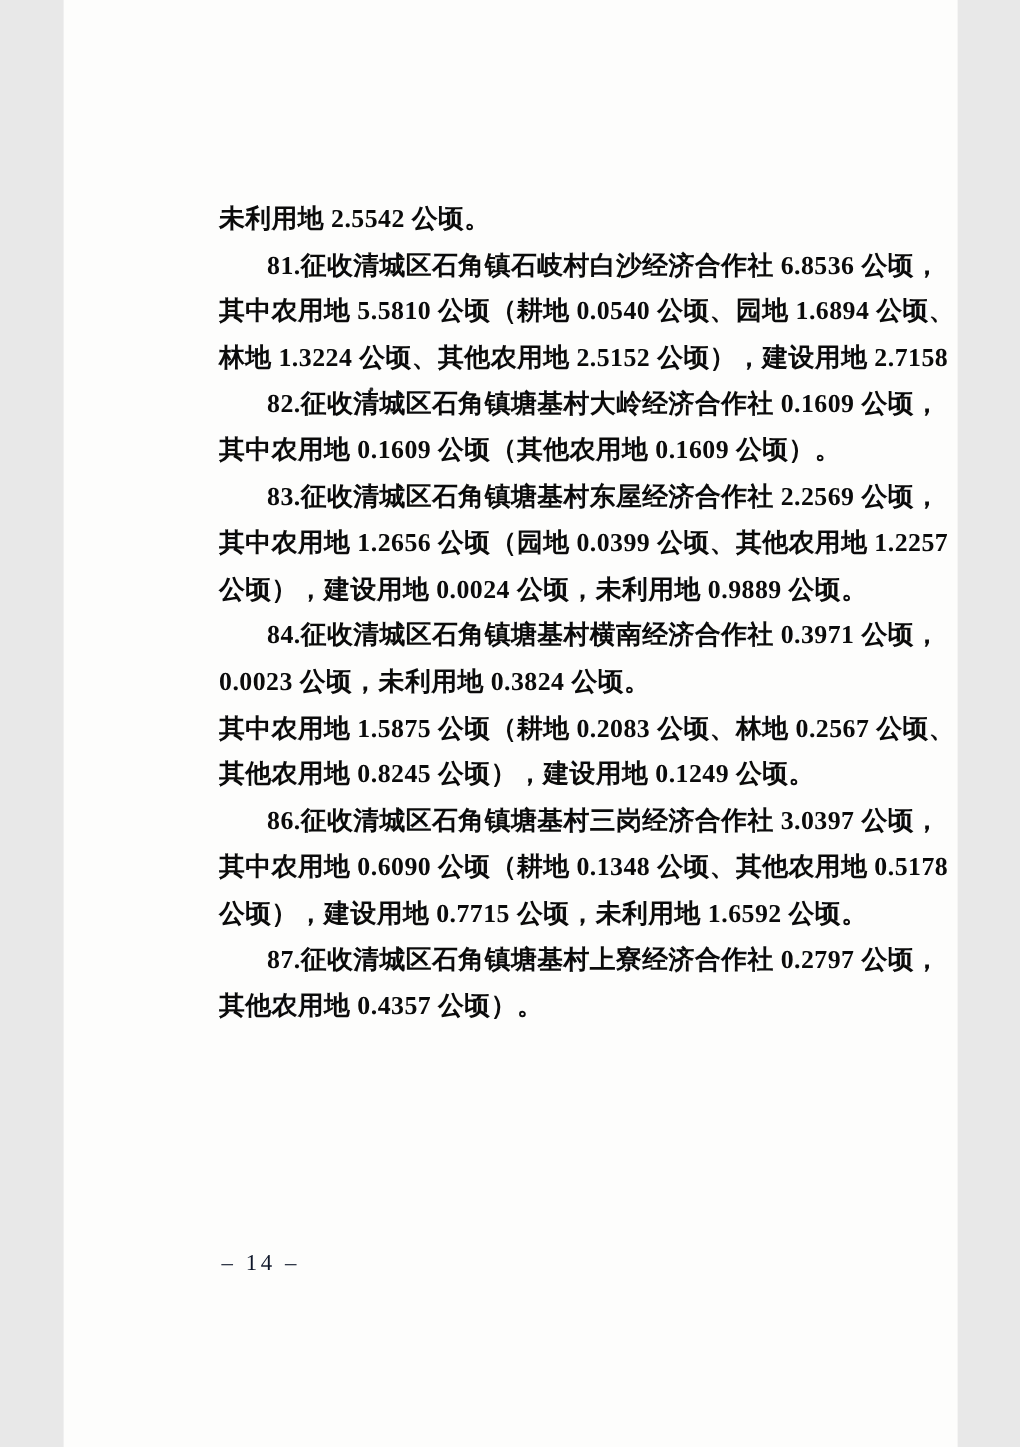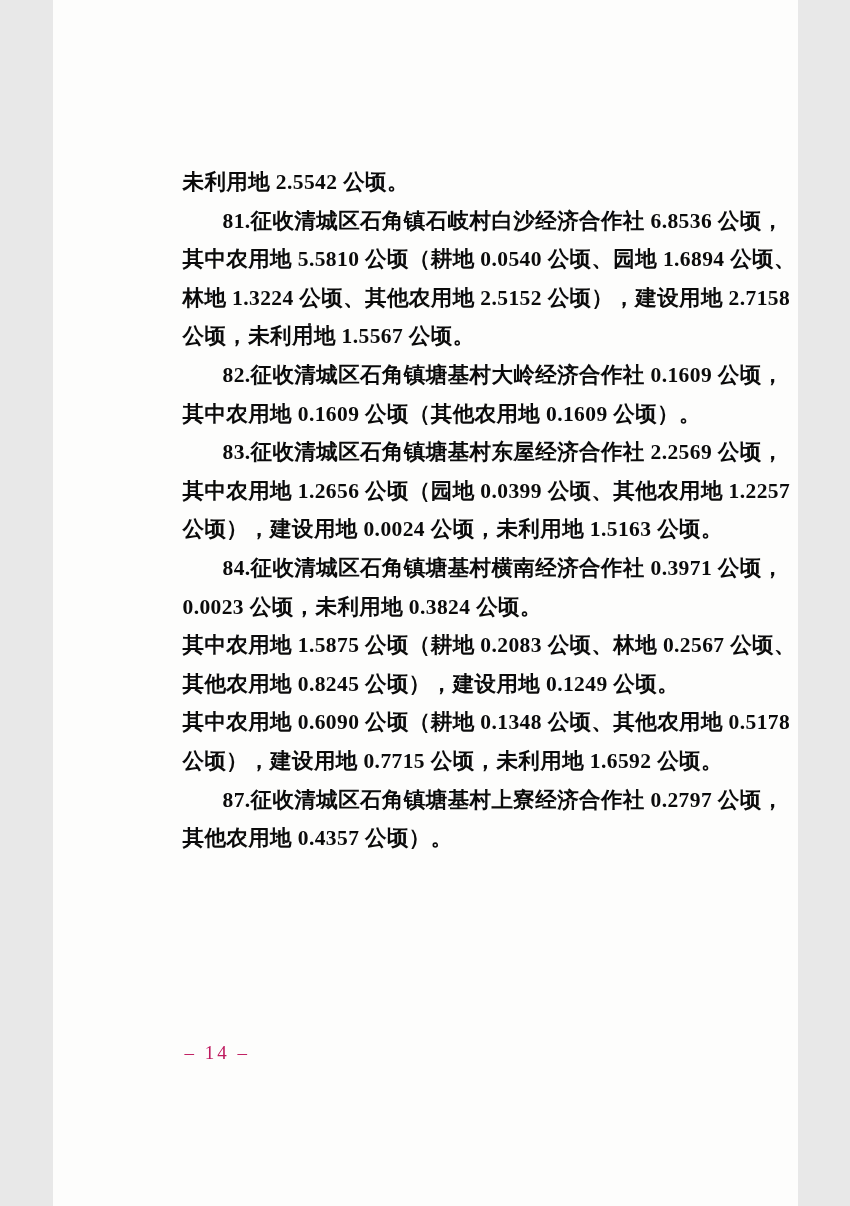--- a/index.html
+++ b/index.html
@@ -41,47 +41,47 @@
   .line.indent {
     text-indent: 40px;
   }
   .footer {
     position: absolute;
     left: 132px;
     top: 1042px;
     font-size: 19px;
     font-weight: 500;
     letter-spacing: 3px;
-    color: #be185d;
+    color: #0f172a;
   }
   .speck {
     position: absolute;
     background: #2e2e2e;
     border-radius: 1px;
   }
 </style>
 </head>
 <body>
 
 <div class="page">
   <main class="text-block" id="text-block">
       <div class="line end">未利用地 2.5542 公顷。</div>
       <div class="line indent">81.征收清城区石角镇石岐村白沙经济合作社 6.8536 公顷，</div>
       <div class="line">其中农用地 5.5810 公顷（耕地 0.0540 公顷、园地 1.6894 公顷、</div>
       <div class="line">林地 1.3224 公顷、其他农用地 2.5152 公顷），建设用地 2.7158</div>
-      <div class="line end">公顷，未利用地 1.5567 公顷。</div>
       <div class="line indent">82.征收清城区石角镇塘基村大岭经济合作社 0.1609 公顷，</div>
       <div class="line end">其中农用地 0.1609 公顷（其他农用地 0.1609 公顷）。</div>
       <div class="line indent">83.征收清城区石角镇塘基村东屋经济合作社 2.2569 公顷，</div>
       <div class="line">其中农用地 1.2656 公顷（园地 0.0399 公顷、其他农用地 1.2257</div>
-      <div class="line end">公顷），建设用地 0.0024 公顷，未利用地 1.5163 公顷。</div>
+      <div class="line end">公顷），建设用地 0.0024 公顷，未利用地 0.9889 公顷。</div>
       <div class="line indent">84.征收清城区石角镇塘基村横南经济合作社 0.3971 公顷，</div>
       <div class="line end">0.0023 公顷，未利用地 0.3824 公顷。</div>
       <div class="line">其中农用地 1.5875 公顷（耕地 0.2083 公顷、林地 0.2567 公顷、</div>
       <div class="line end">其他农用地 0.8245 公顷），建设用地 0.1249 公顷。</div>
+      <div class="line indent">86.征收清城区石角镇塘基村三岗经济合作社 3.0397 公顷，</div>
       <div class="line">其中农用地 0.6090 公顷（耕地 0.1348 公顷、其他农用地 0.5178</div>
       <div class="line end">公顷），建设用地 0.7715 公顷，未利用地 1.6592 公顷。</div>
       <div class="line indent">87.征收清城区石角镇塘基村上寮经济合作社 0.2797 公顷，</div>
       <div class="line end">其他农用地 0.4357 公顷）。</div>
     </main>
   <div class="footer">– 14 –</div>
   <div id="specks">
       <div class="speck" style="left: 801px; top: 355px; width: 7px; height: 6px;"></div>
       <div class="speck" style="left: 798px; top: 403px; width: 9px; height: 4px;"></div>
       <div class="speck" style="left: 792px; top: 866px; width: 7px; height: 6px;"></div>

